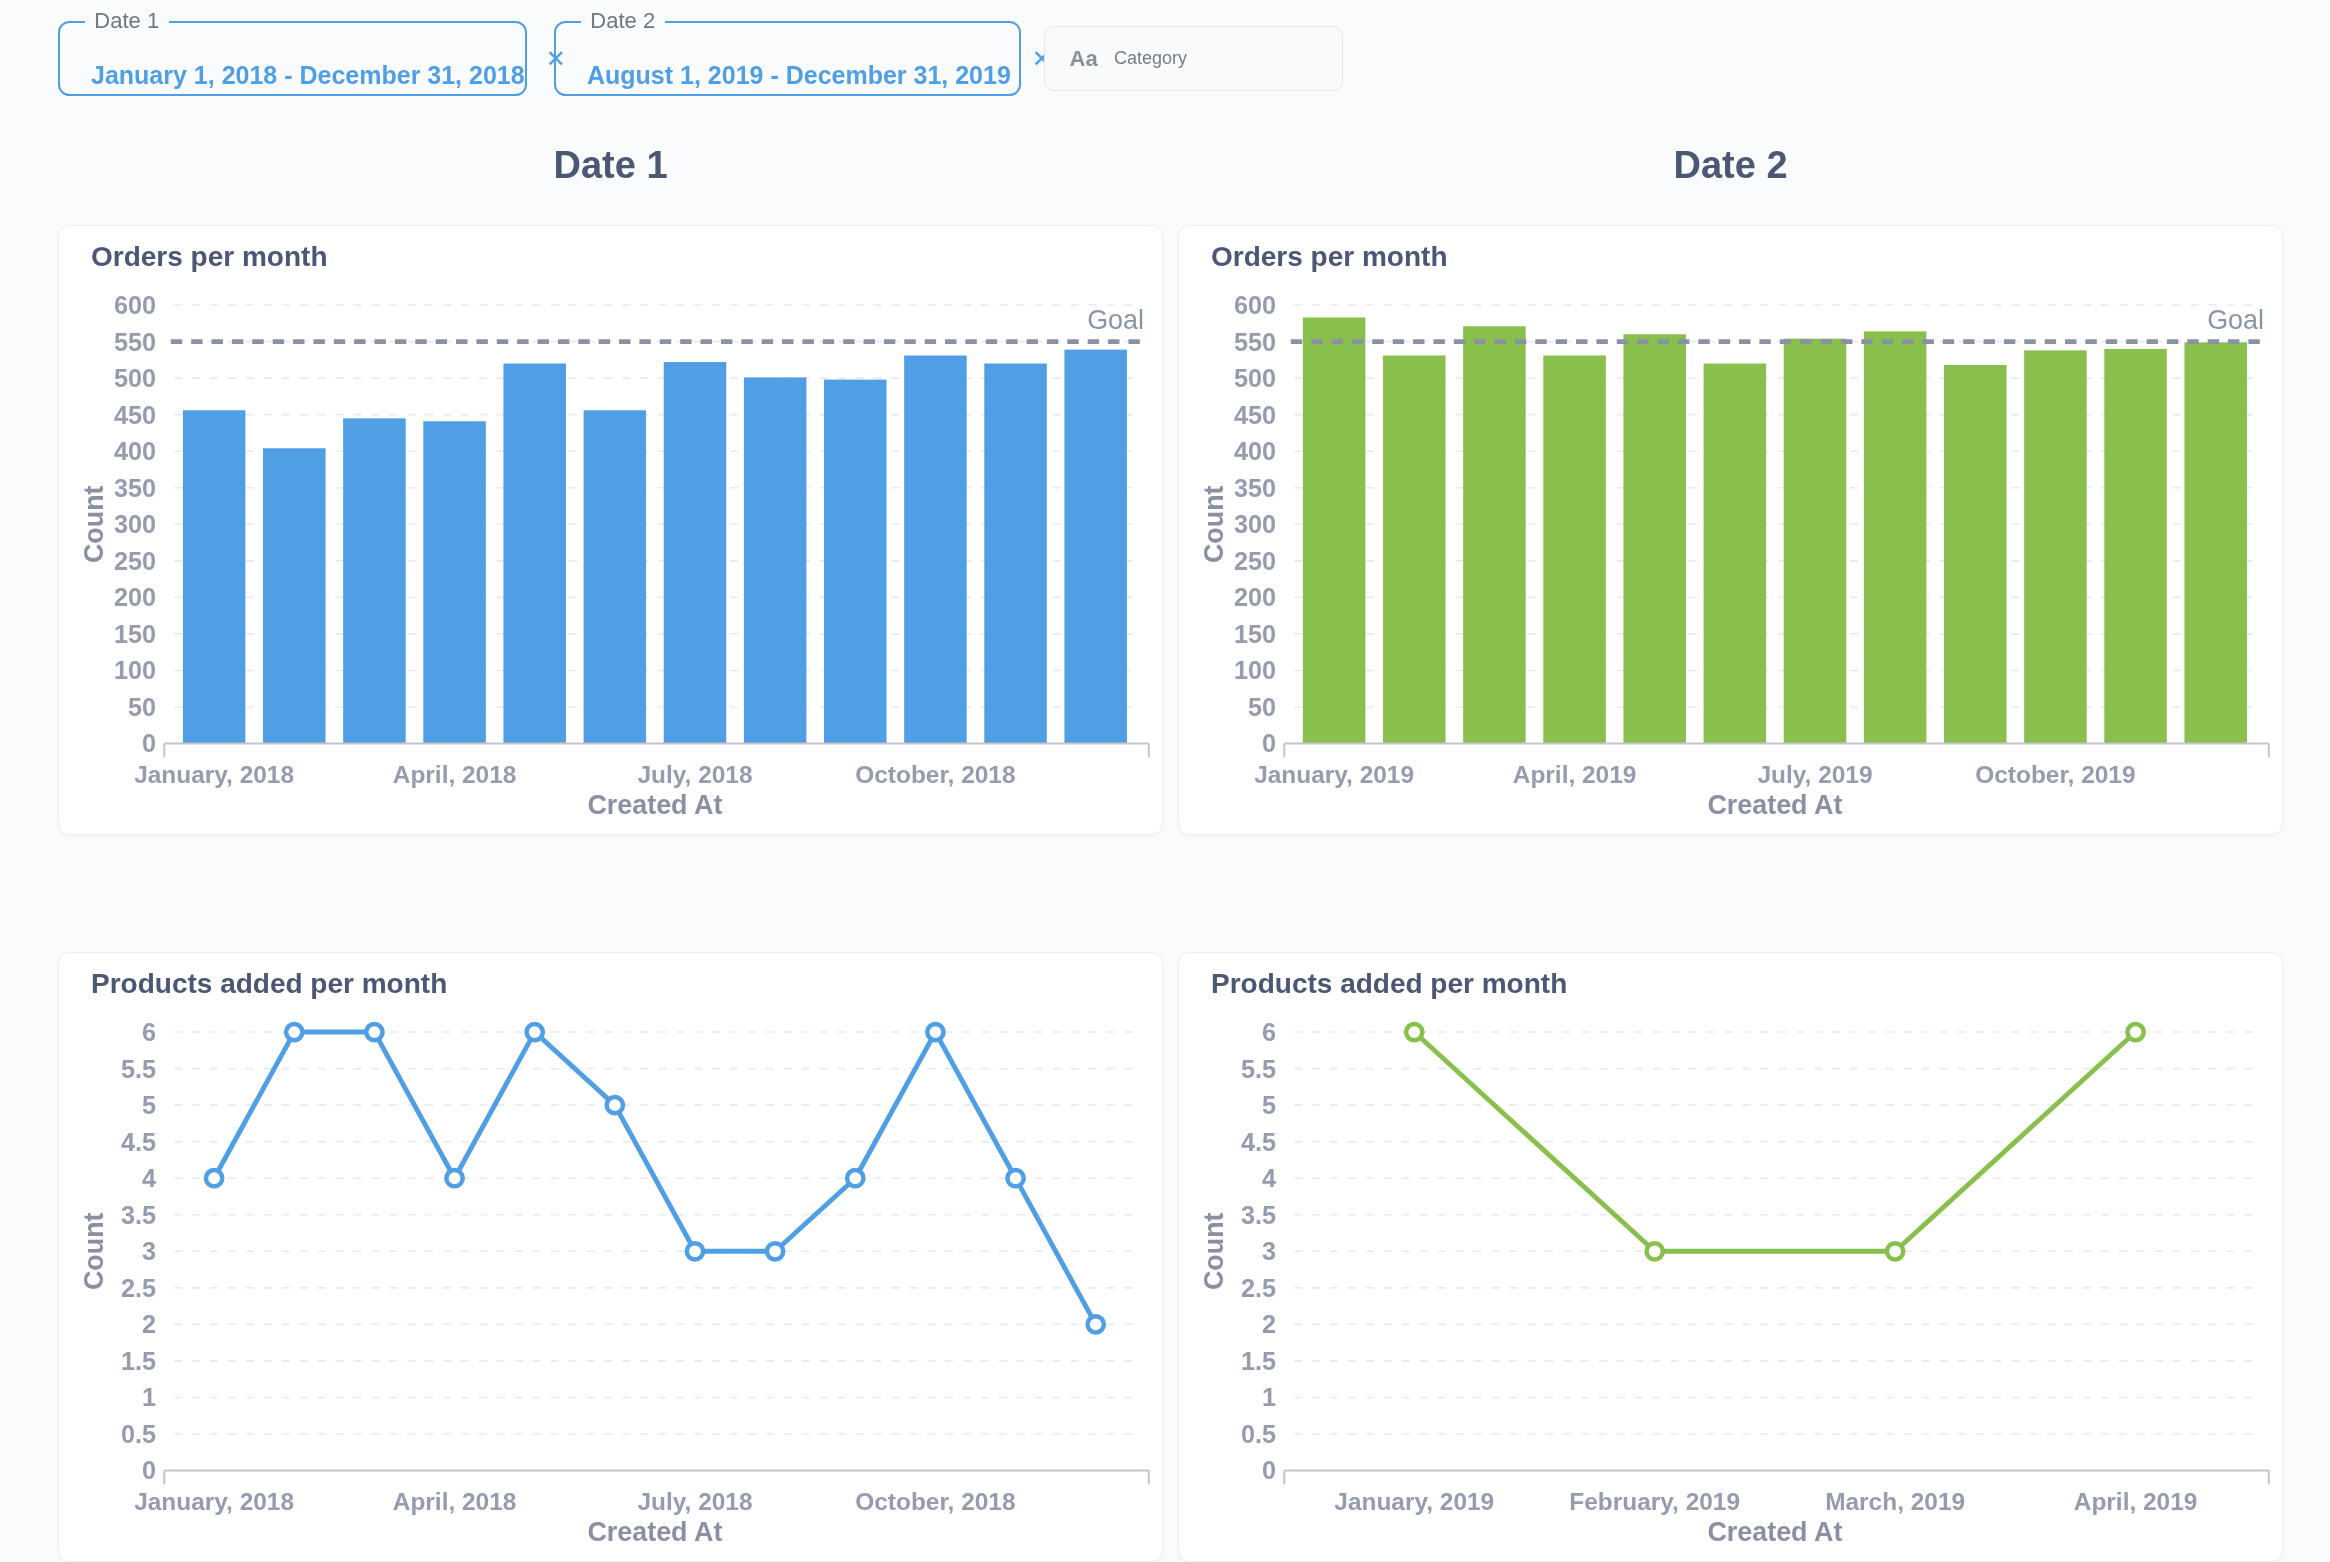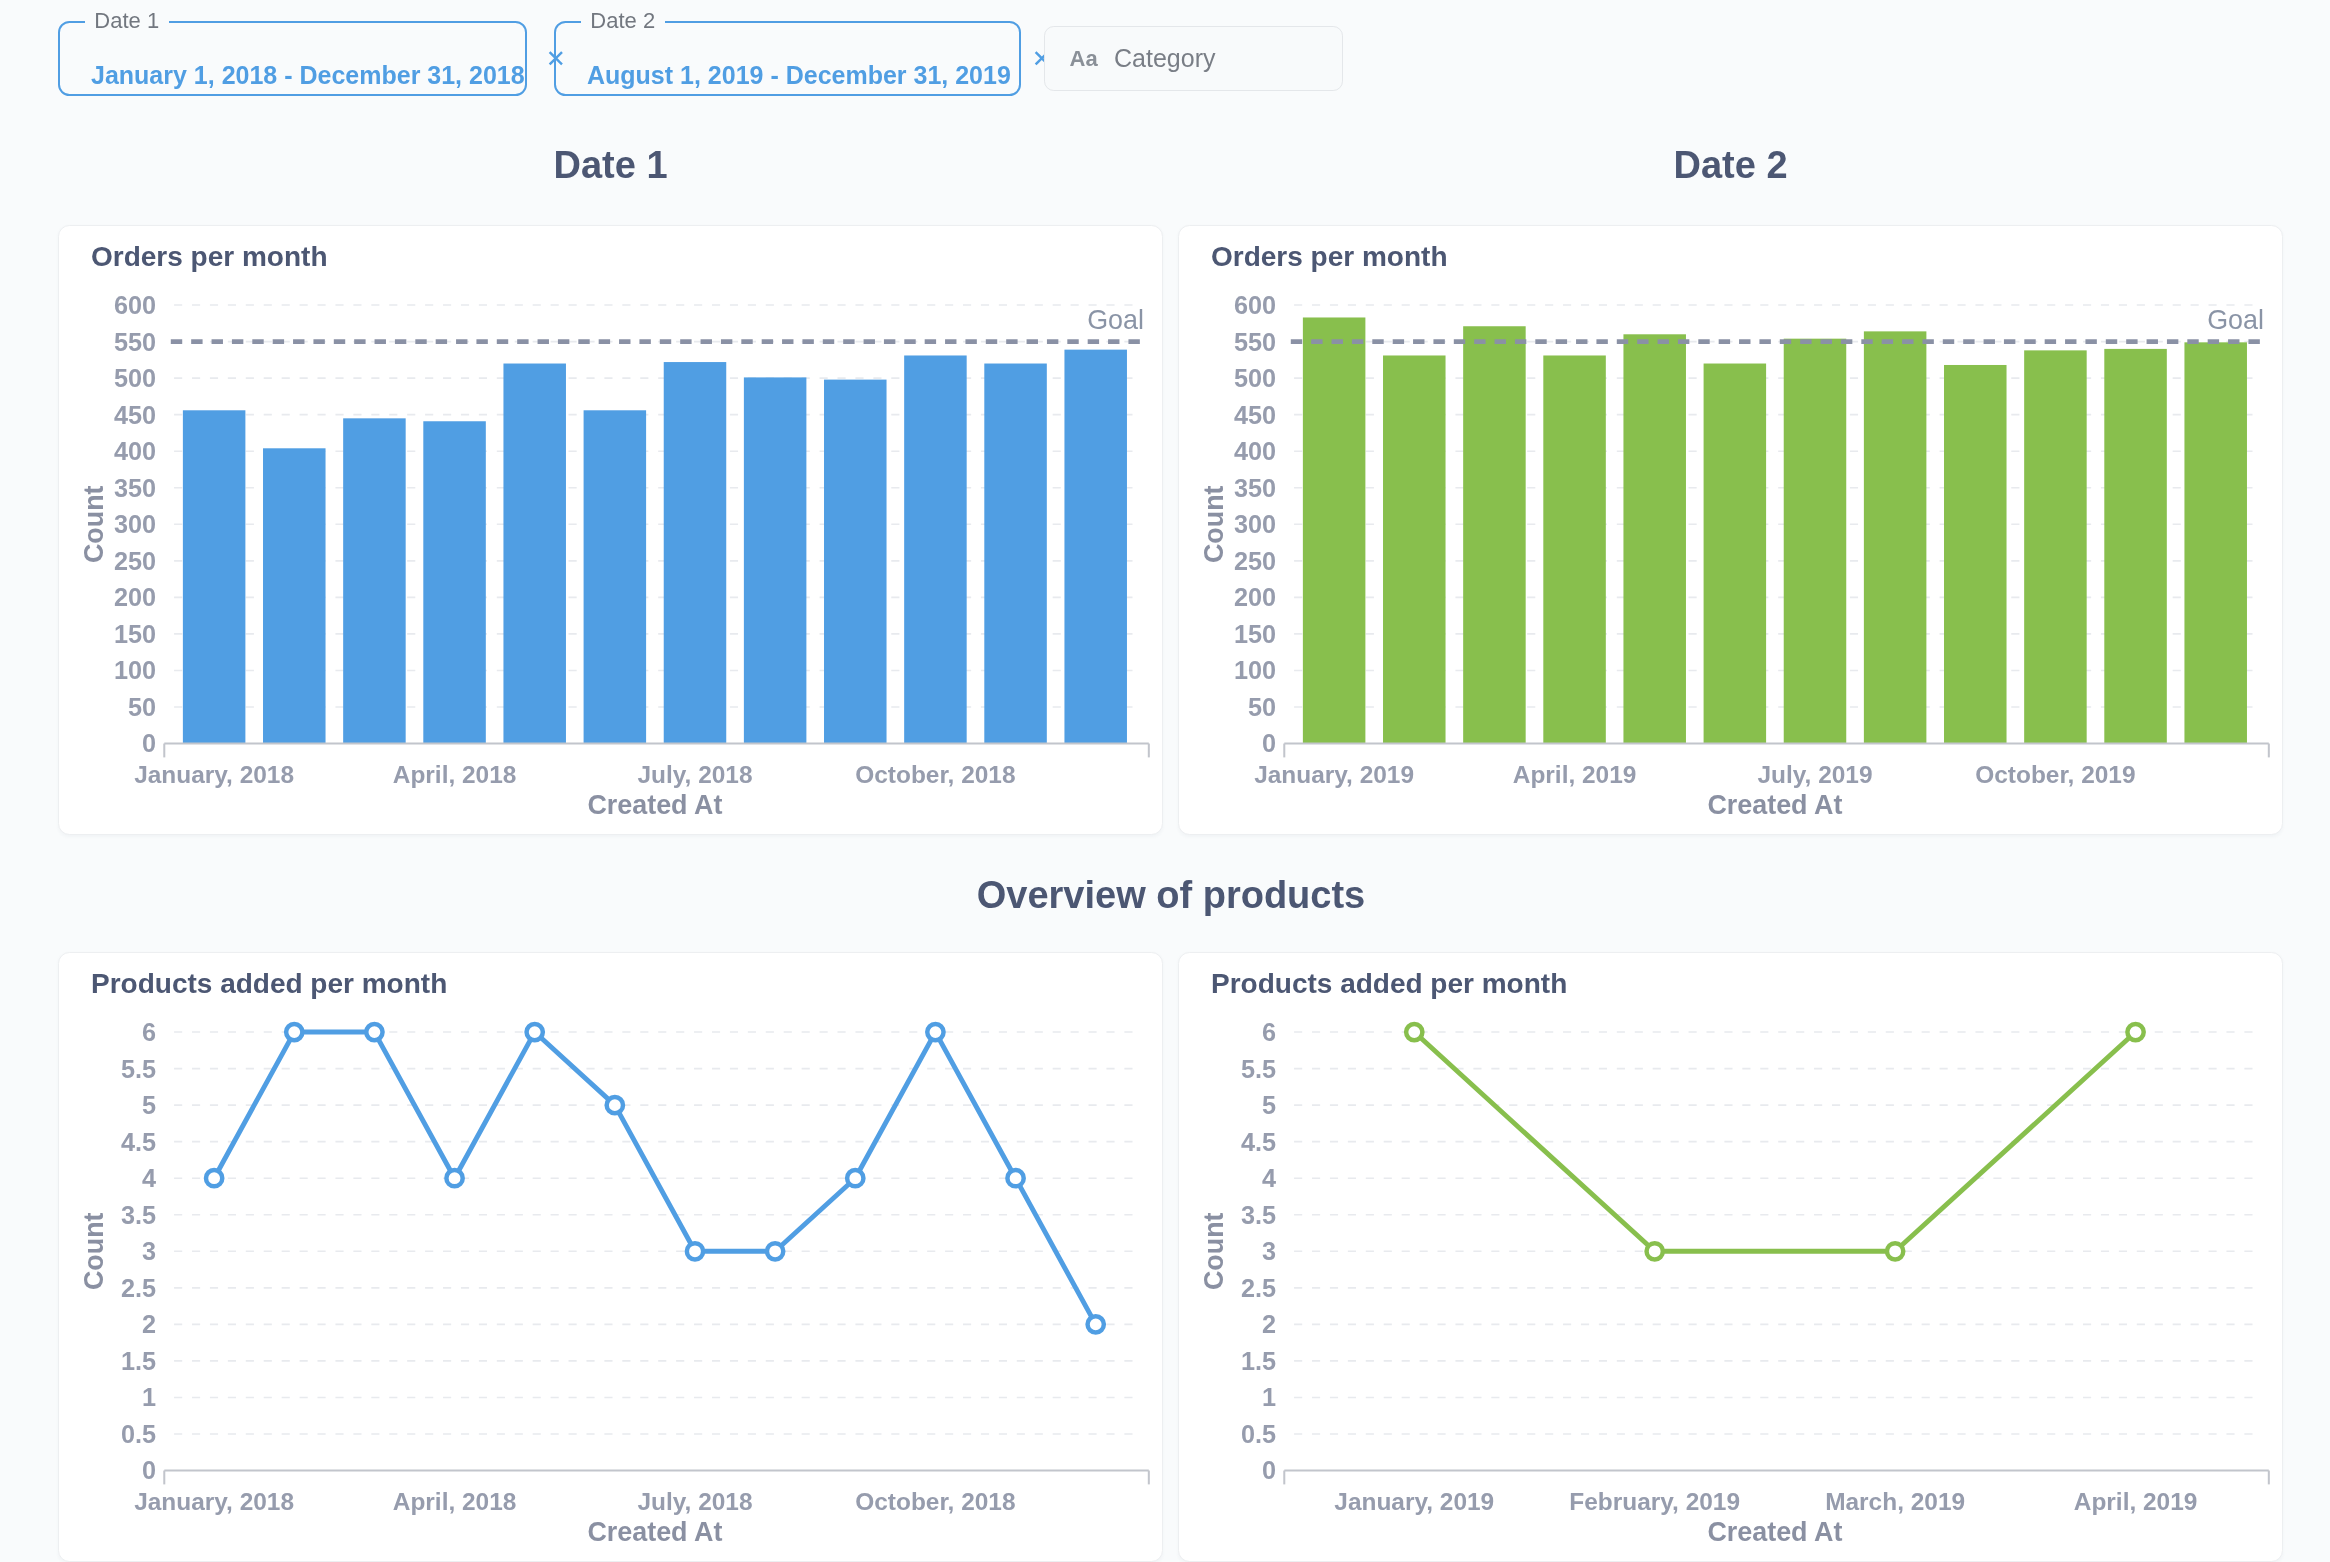--- a/index.html
+++ b/index.html
@@ -10,21 +10,21 @@
   
   .filter { position:absolute; border-radius:11.5px; cursor:pointer; }
   .filter-date { border:2.5px solid #509EE3; height:75px; display:flex; align-items:center; padding:0 28px 0 31px; }
   .filter-label { position:absolute; top:-14.7px; left:24.5px; padding:0 9.8px; background:#F9FBFC;
                   color:#72777F; font-size:22px; font-weight:400; }
   .filter-value { color:#509EE3; font-size:25px; font-weight:700; white-space:nowrap;margin-top:33px; }
   .filter-close { color:#509EE3; font-size:24px; font-weight:700; margin-left:21px; cursor:pointer; }
   .filter-category { border:1.6px solid #E4E7EA; background:#F8FAFB; border-radius:9.8px; height:65px;
                      display:flex; align-items:center; padding:0 24.5px; }
   .aa-icon { color:#8A9098; font-size:22px; font-weight:700; margin-right:16.4px; }
-  .category-label { color:#797E86; font-size:25px; font-weight:400; }
+  .category-label { color:#797E86; font-size:18px; font-weight:400; }
 
   
   .section-heading { position:absolute; text-align:center; color:#4C5773; font-size:38px; font-weight:700; }
 
   
   .card { position:absolute; width:1105px; height:610px; background:#FFFFFF; border:0.8px solid #EDEFF1;
           border-radius:11.5px; box-shadow:0 1.6px 3.3px rgba(60,70,90,0.04); overflow:hidden; }
   .card-title { position:absolute; left:32px; top:14.7px; color:#4C5773; font-size:28px; font-weight:700; cursor:pointer; }
   .chart-svg { position:absolute; left:0; top:0; width:100%; height:100%; }
 </style>
@@ -154,21 +154,20 @@
         <text x="189.16666666666666" y="683" fill="#969CAD" font-size="30" font-weight="700" text-anchor="middle" font-family="&quot;Liberation Sans&quot;,&quot;DejaVu Sans&quot;,sans-serif">January, 2019</text>
         <text x="484.16666666666663" y="683" fill="#969CAD" font-size="30" font-weight="700" text-anchor="middle" font-family="&quot;Liberation Sans&quot;,&quot;DejaVu Sans&quot;,sans-serif">April, 2019</text>
         <text x="779.1666666666666" y="683" fill="#969CAD" font-size="30" font-weight="700" text-anchor="middle" font-family="&quot;Liberation Sans&quot;,&quot;DejaVu Sans&quot;,sans-serif">July, 2019</text>
         <text x="1074.1666666666665" y="683" fill="#969CAD" font-size="30" font-weight="700" text-anchor="middle" font-family="&quot;Liberation Sans&quot;,&quot;DejaVu Sans&quot;,sans-serif">October, 2019</text>
         <text x="730" y="721" fill="#8A90A2" font-size="33" font-weight="700" text-anchor="middle" font-family="&quot;Liberation Sans&quot;,&quot;DejaVu Sans&quot;,sans-serif">Created At</text>
         <text x="53" y="366" fill="#8A90A2" font-size="33" font-weight="700" text-anchor="middle" font-family="&quot;Liberation Sans&quot;,&quot;DejaVu Sans&quot;,sans-serif" transform="rotate(-90 53 366)">Count</text>
       </svg>
     <div class="card-title">Orders per month</div>
   </div>
 
-  <h2 class="section-heading" style="left:58px; top:874px; width:2226px;">Overview of products</h2>
 
   <div class="card" style="left:58px; top:952px;">
     <svg class="chart-svg" viewBox="0 0 1351 746">
         <text x="118" y="646" fill="#969CAD" font-size="31" font-weight="700" text-anchor="end" font-family="&quot;Liberation Sans&quot;,&quot;DejaVu Sans&quot;,sans-serif">0</text>
         <line x1="140" y1="590.1666666666666" x2="1320" y2="590.1666666666666" stroke="#E8EAEE" stroke-width="2" stroke-dasharray="10 12"></line>
         <text x="118" y="601.1666666666666" fill="#969CAD" font-size="31" font-weight="700" text-anchor="end" font-family="&quot;Liberation Sans&quot;,&quot;DejaVu Sans&quot;,sans-serif">0.5</text>
         <line x1="140" y1="545.3333333333334" x2="1320" y2="545.3333333333334" stroke="#E8EAEE" stroke-width="2" stroke-dasharray="10 12"></line>
         <text x="118" y="556.3333333333334" fill="#969CAD" font-size="31" font-weight="700" text-anchor="end" font-family="&quot;Liberation Sans&quot;,&quot;DejaVu Sans&quot;,sans-serif">1</text>
         <line x1="140" y1="500.5" x2="1320" y2="500.5" stroke="#E8EAEE" stroke-width="2" stroke-dasharray="10 12"></line>
         <text x="118" y="511.5" fill="#969CAD" font-size="31" font-weight="700" text-anchor="end" font-family="&quot;Liberation Sans&quot;,&quot;DejaVu Sans&quot;,sans-serif">1.5</text>

